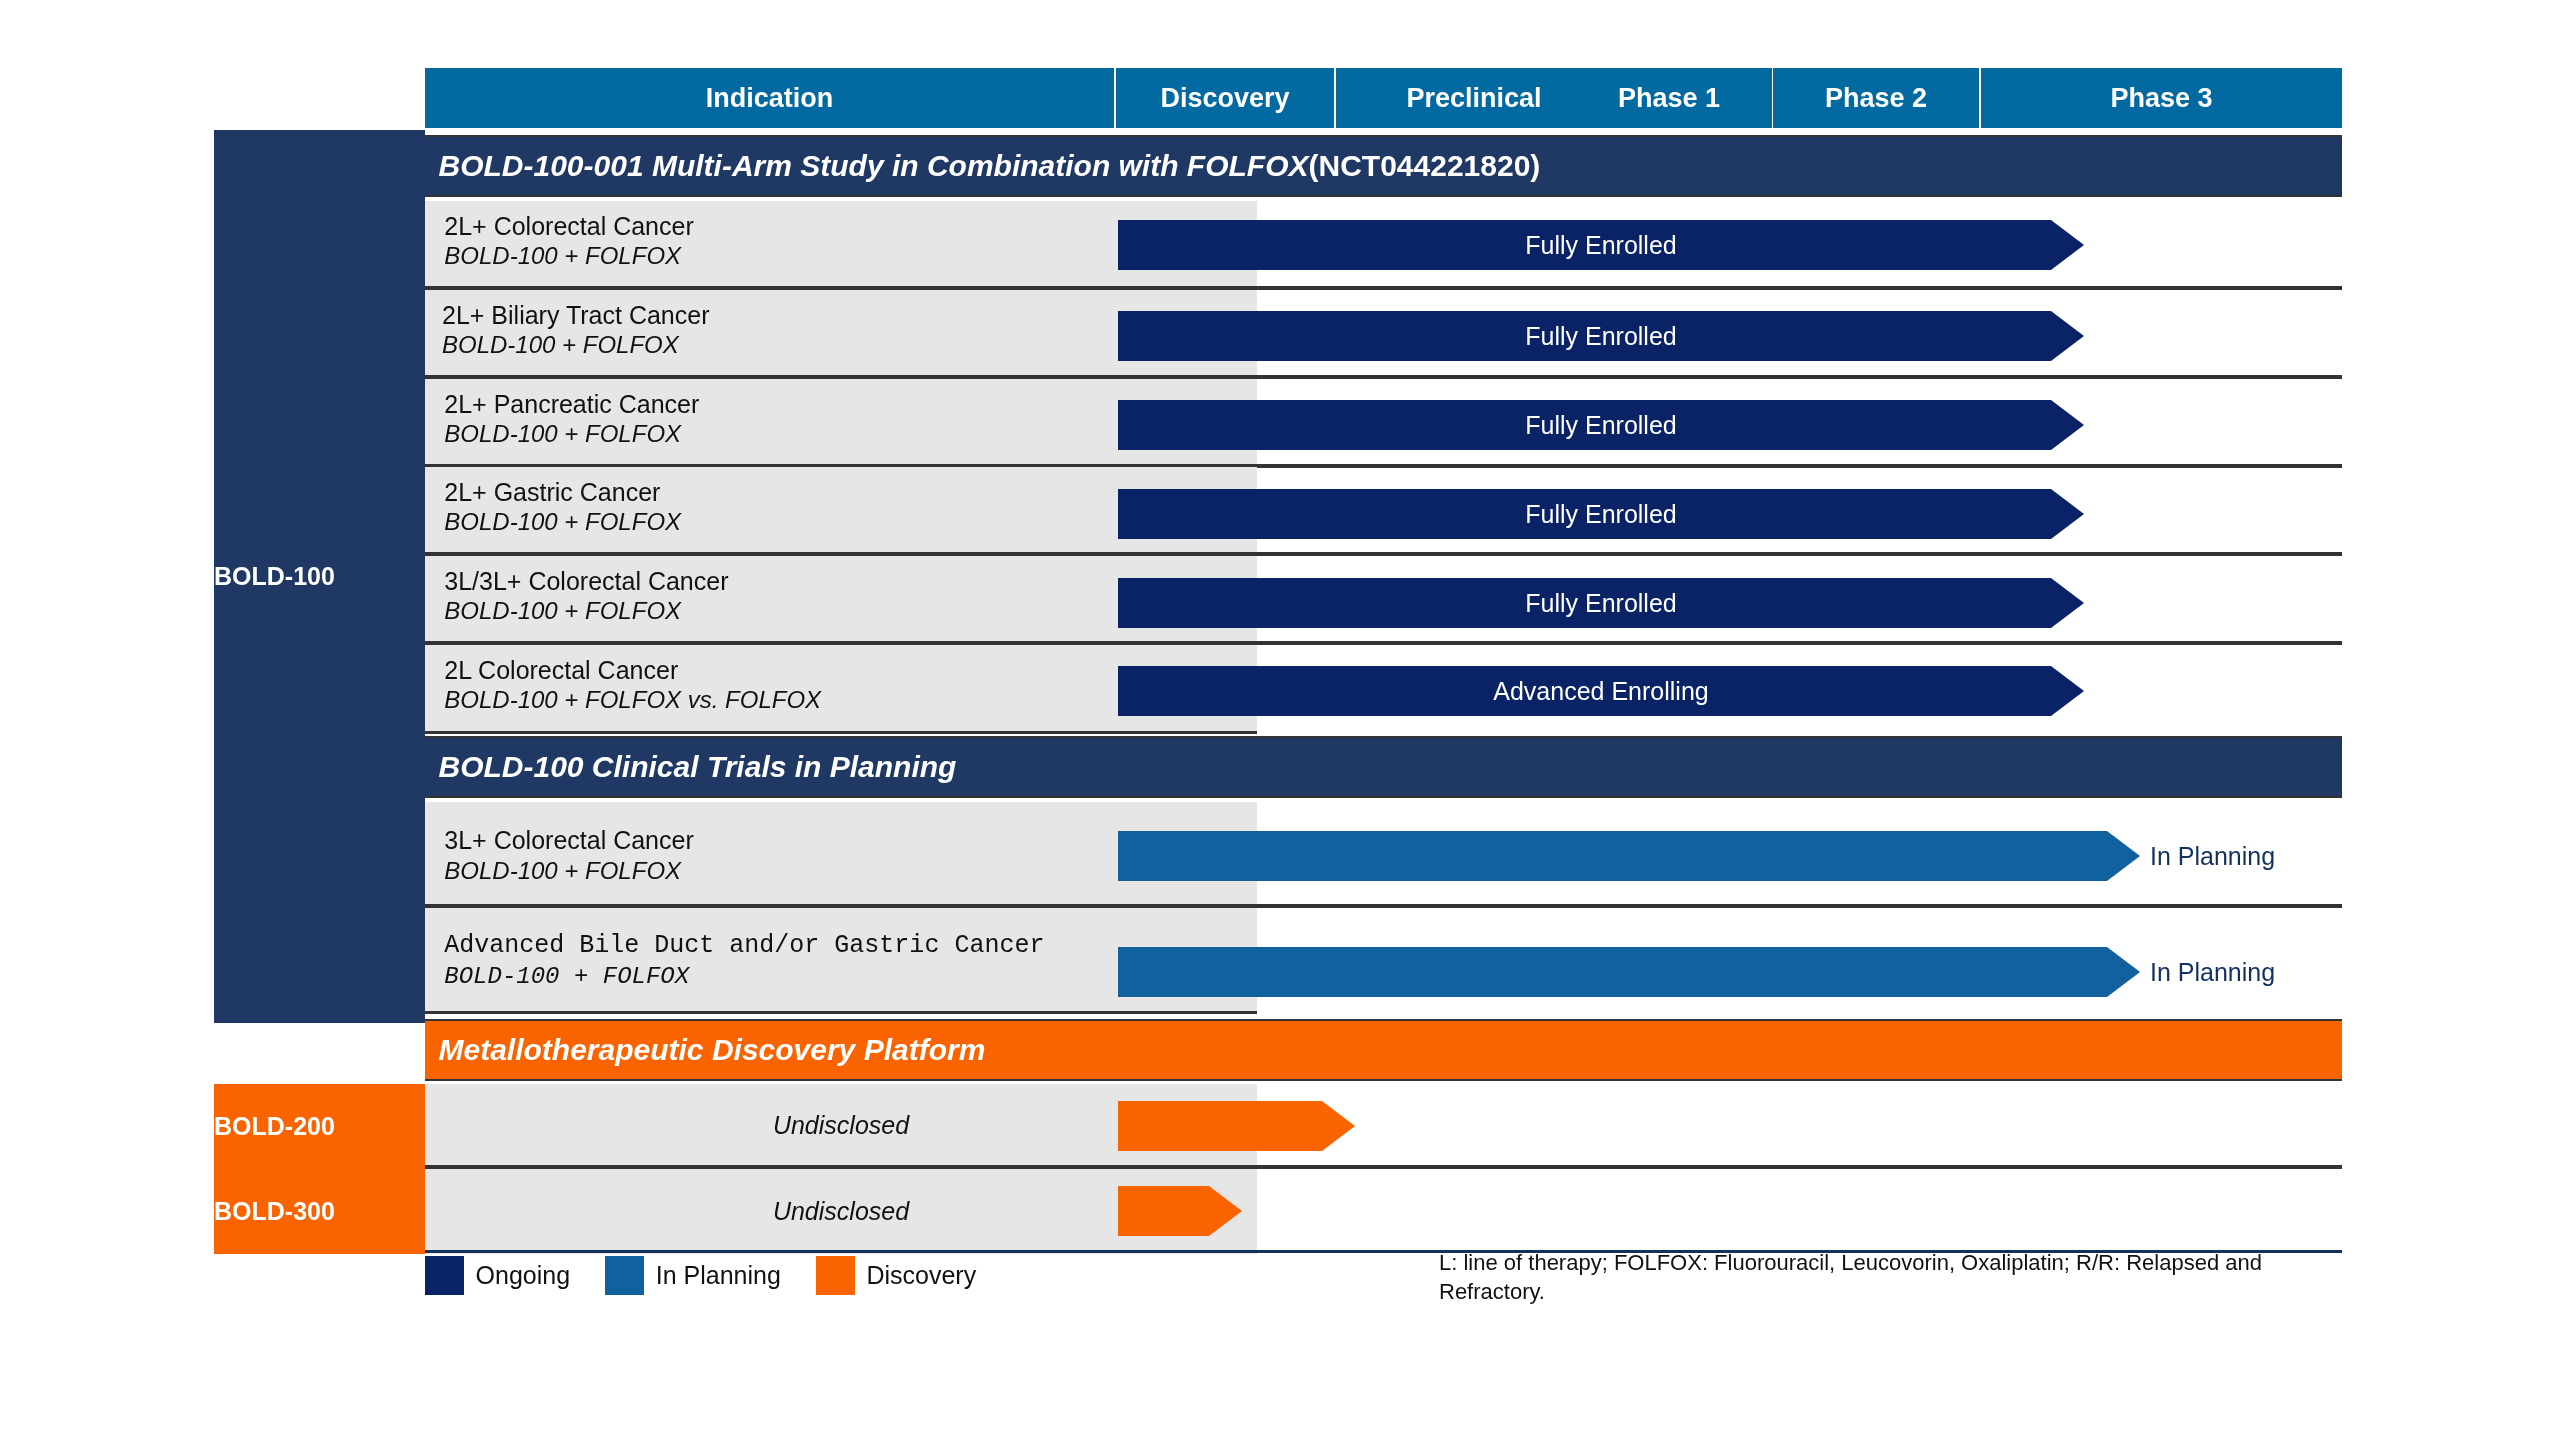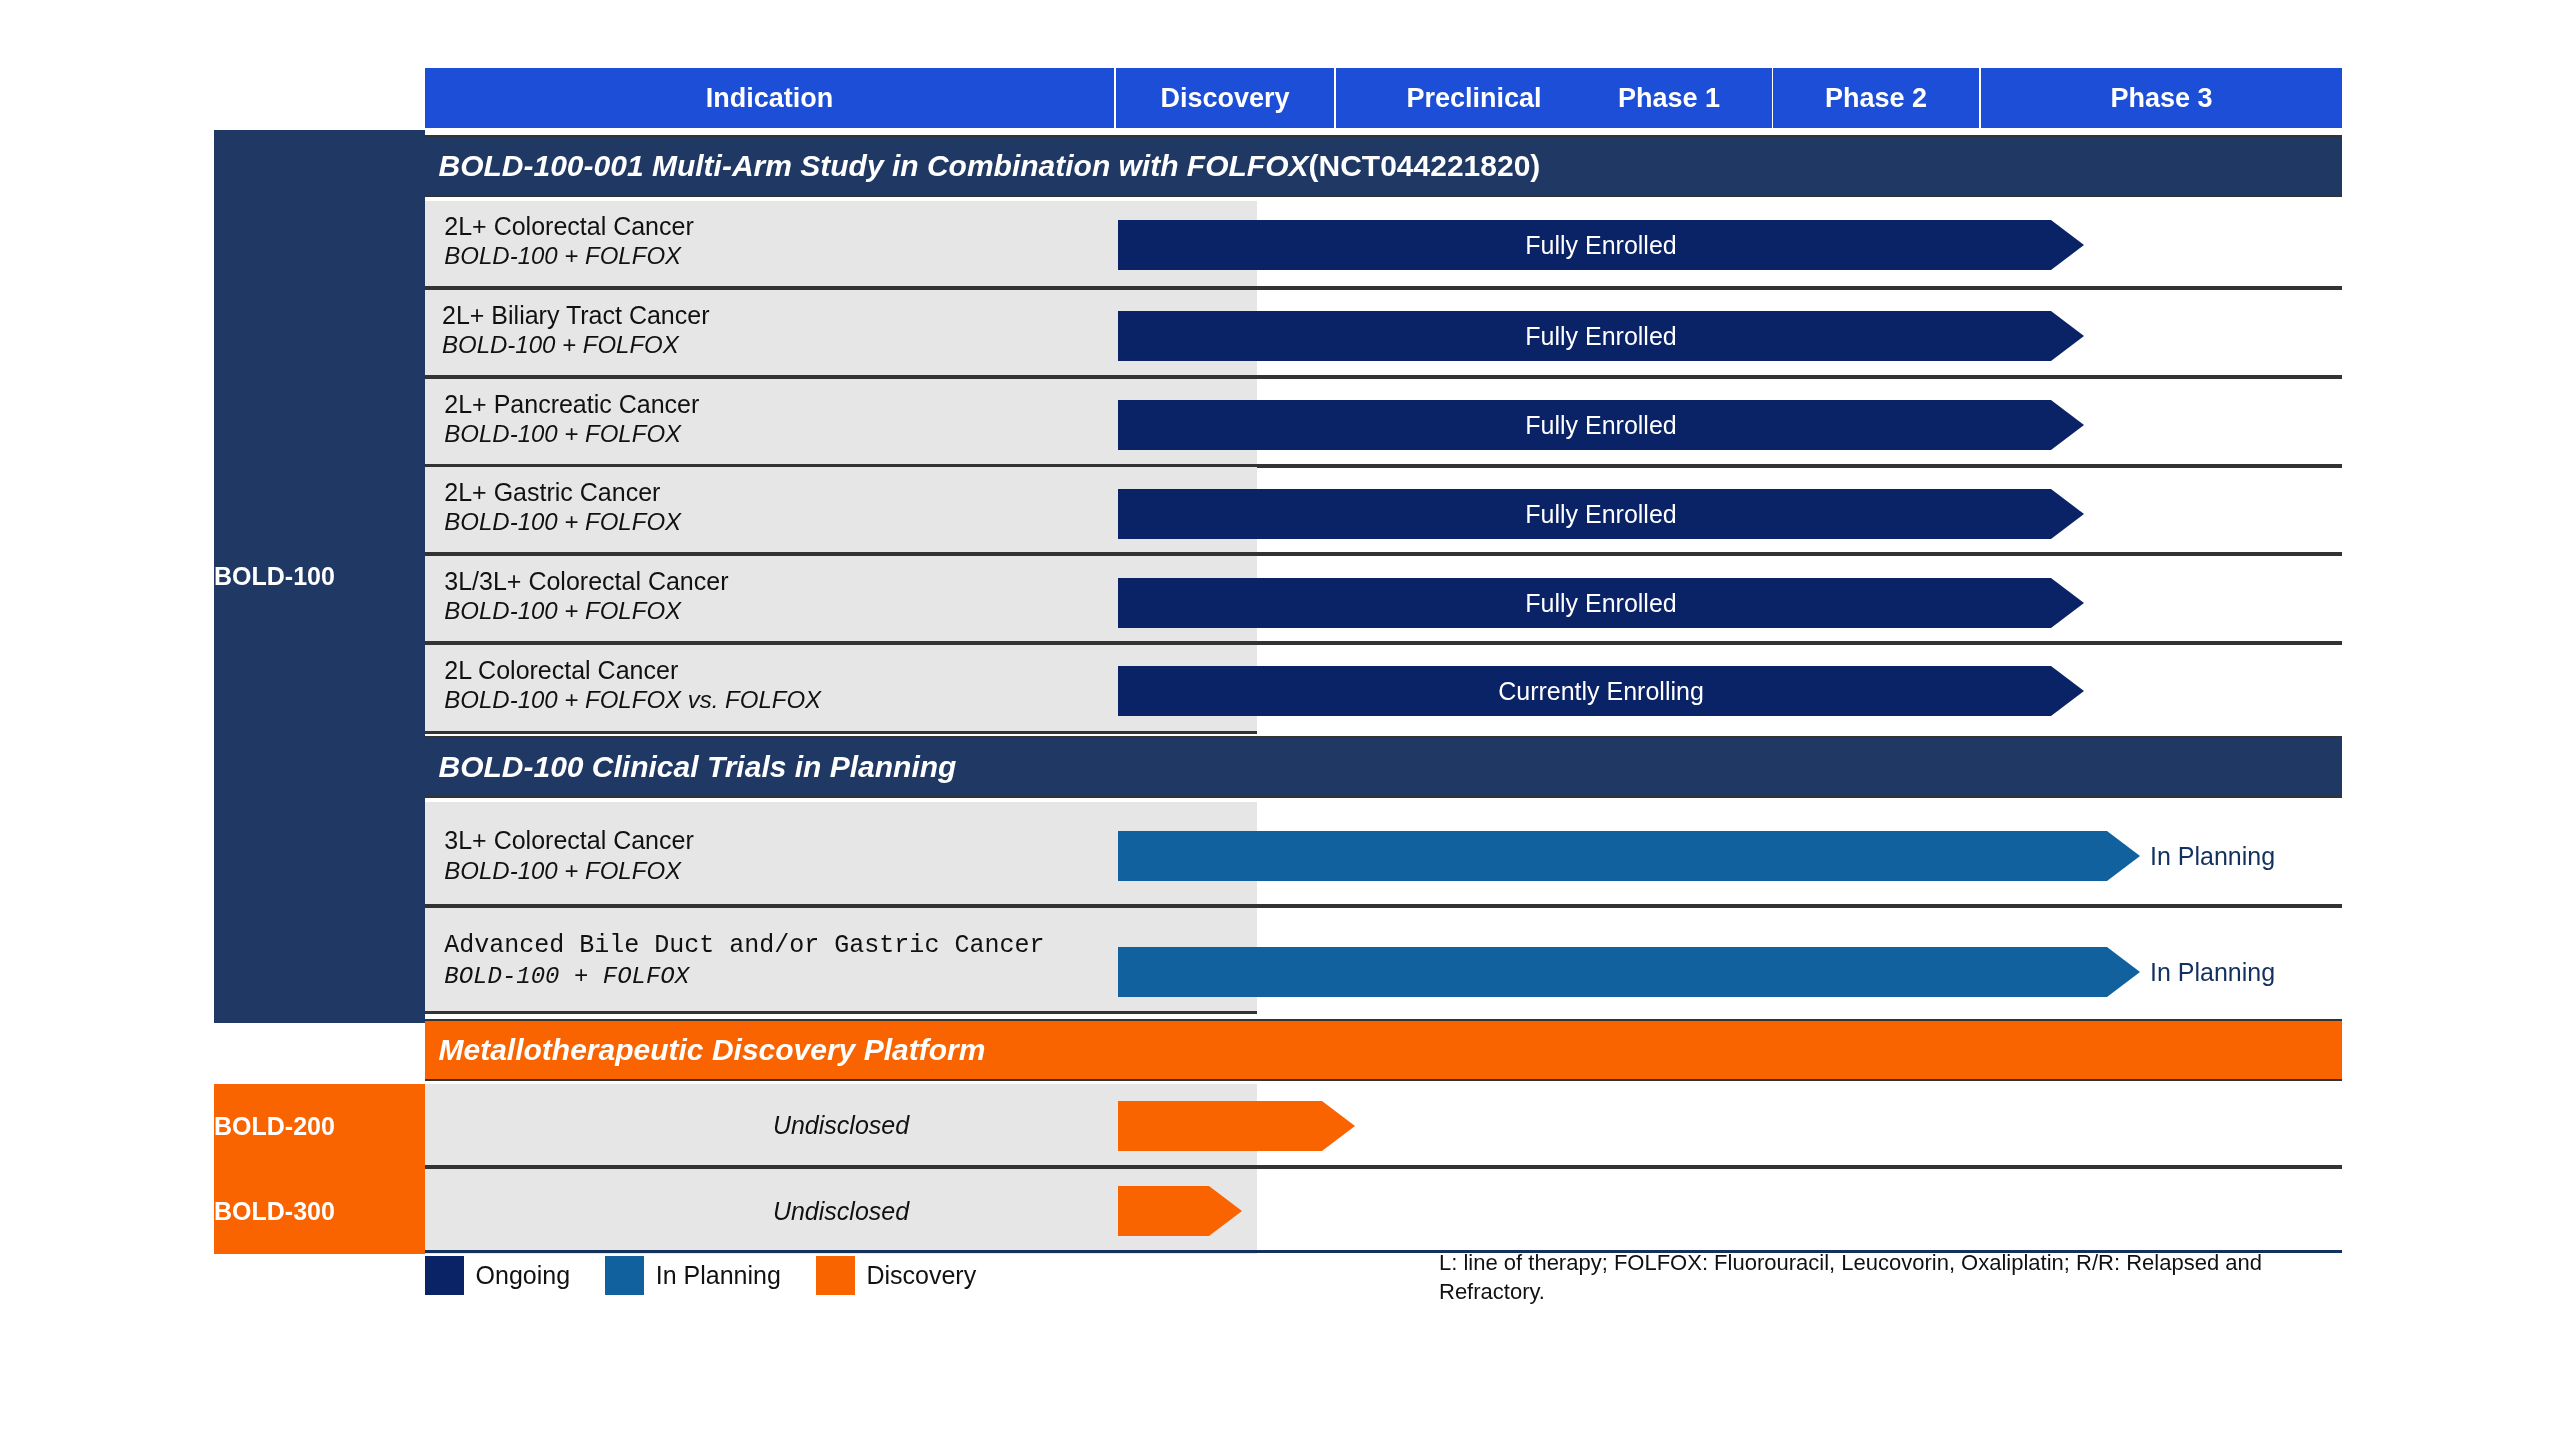--- a/index.html
+++ b/index.html
@@ -8,21 +8,21 @@
     background: #ffffff;
     font-family: "Liberation Sans", sans-serif;
     overflow: hidden;
   }
   #stage { position: relative; width: 2576px; height: 1449px; background: #fff; }
 
   
   .hdr-cell {
     position: absolute;
     top: 68px; height: 60px;
-    background: #1d4ed8;
+    background: #0369a1;
     color: #ffffff;
     font-weight: bold;
     font-size: 27px;
     display: flex; align-items: center; justify-content: center;
     border-right: 2.9px solid #ffffff;
   }
   .hdr-cell.last { border-right: none; }
 
   
   .rail {
@@ -192,21 +192,21 @@
               clip-path: polygon(0 0, calc(100% - 33px) 0, 100% 50%, calc(100% - 33px) 100%, 0 100%);">
     <span>Fully Enrolled</span>
   </div>
 
   <div class="ind" style="top:645px; height:89px;">
     <div class="t1">2L Colorectal Cancer</div>
     <div class="t2">BOLD-100 + FOLFOX vs. FOLFOX</div>
   </div>
   <div class="arrow navy" style="left:1118px; top:666px; width:966px; height:50px;
               clip-path: polygon(0 0, calc(100% - 33px) 0, 100% 50%, calc(100% - 33px) 100%, 0 100%);">
-    <span>Currently Enrolling</span>
+    <span>Advanced Enrolling</span>
   </div>
 
   <div class="band" style="top:736px; height:62px;">
     <span>BOLD-100 Clinical Trials in Planning</span>
   </div>
 
   <div class="ind" style="top:802px; height:106px;">
     <div class="t1" style="margin-top:13.5px;">3L+ Colorectal Cancer</div>
     <div class="t2">BOLD-100 + FOLFOX</div>
   </div>

